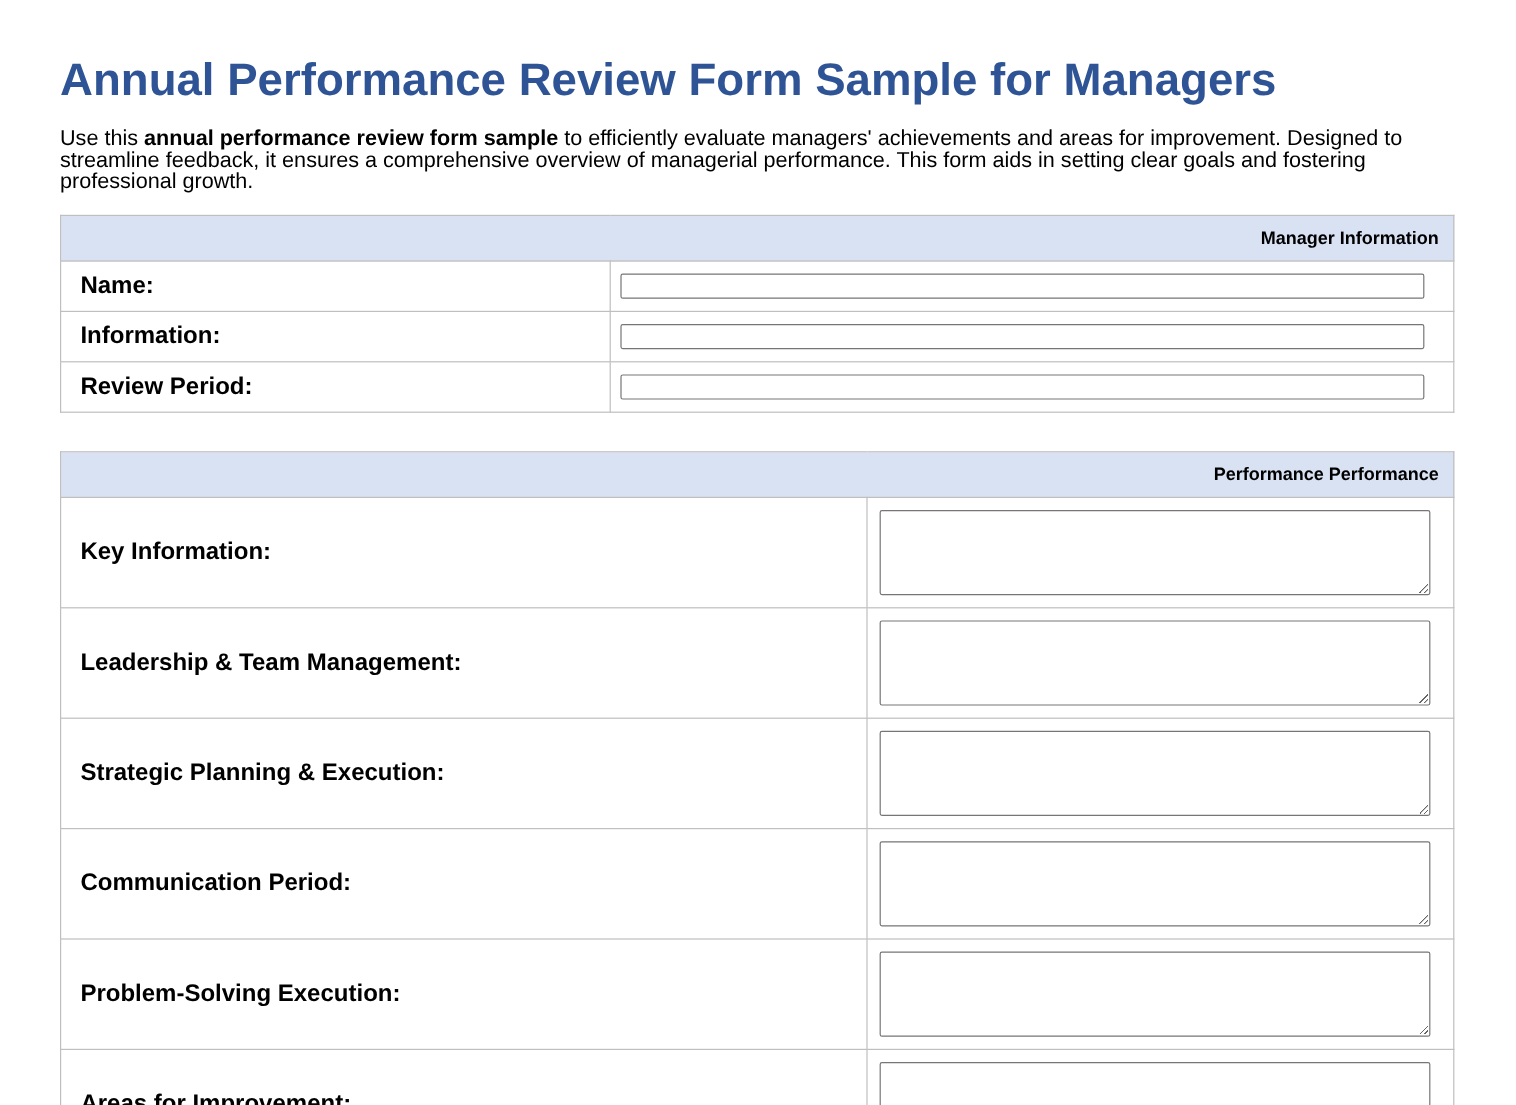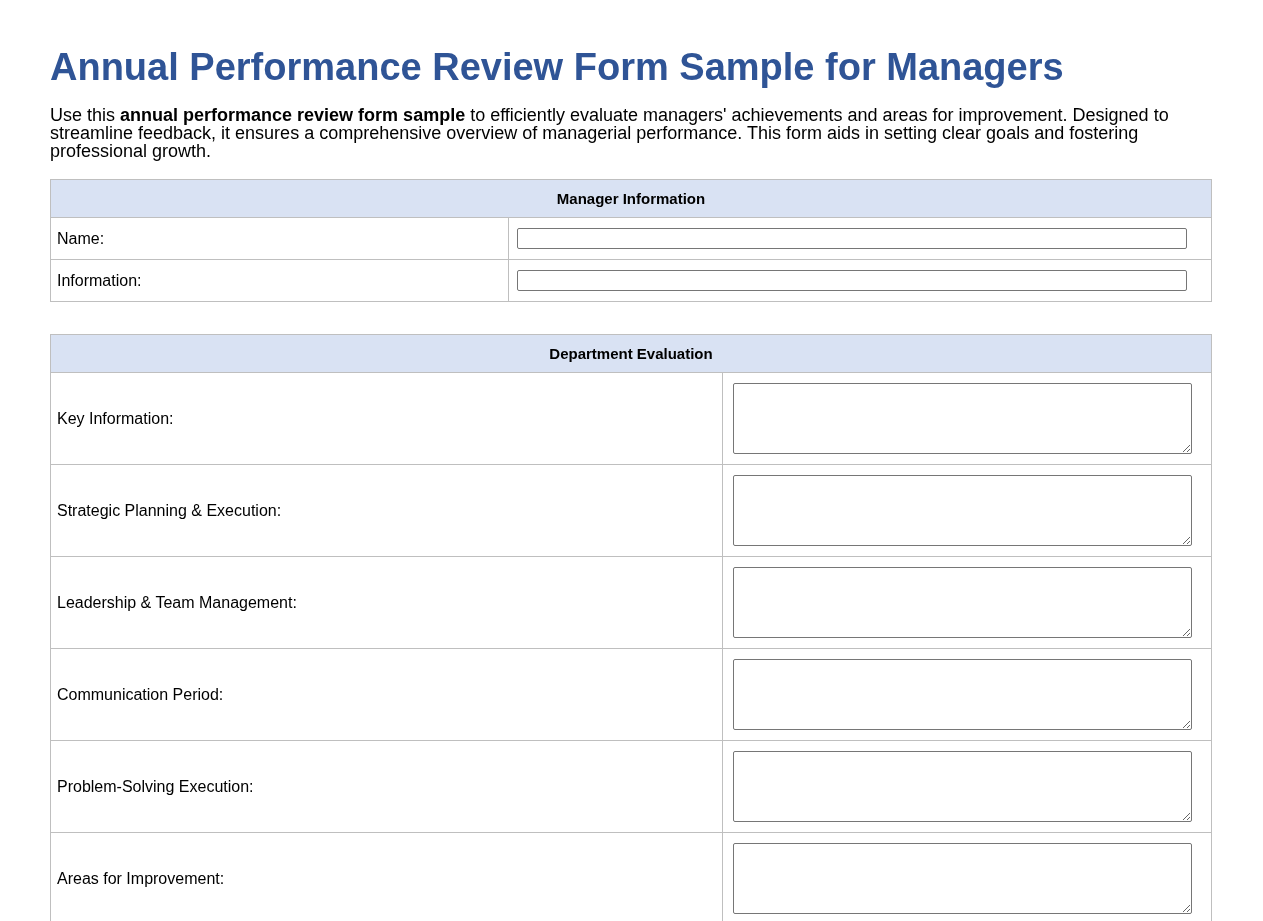--- a/index.html
+++ b/index.html
@@ -37,30 +37,31 @@
     width:1162px;
     border-collapse:collapse;
     table-layout:fixed;
   }
   table.form-table th,
   table.form-table td{
     border:1px solid var(--table-border,#BFBFBF);
   }
   th.section-header{
     background:var(--section-header-bg,#D9E2F3);
-    text-align:center;
+    text-align:right;
     font-size:15px;
     font-weight:bold;
     line-height:17px;
     padding:10px 12px;
   }
   td.label-cell{
-    font-size:16px;
-    padding:0 0 0 6px;
+    font-size:20px;
+    padding:0 0 0 16px;
     vertical-align:middle;
+    font-weight:bold;
   }
   table.manager-table td.label-cell{ height:41px; }
   table.manager-table td.value-cell{
     padding:0 0 0 8px;
     vertical-align:middle;
   }
   input.text-input{
     box-sizing:border-box;
     width:670px;
     height:21px;
@@ -113,46 +114,52 @@
       <td class="value-cell">
         <input type="text" class="text-input" value="" style="">
       </td>
     </tr>
     <tr>
       <td class="label-cell">Information:</td>
       <td class="value-cell">
         <input type="text" class="text-input" value="" style="">
       </td>
     </tr>
+    <tr>
+      <td class="label-cell">Review Period:</td>
+      <td class="value-cell">
+        <input type="text" class="text-input" value="" style="">
+      </td>
+    </tr>
   </tbody>
     </table>
 
   <table class="form-table perf-table">
     <colgroup>
         <col style="width:672px">
         <col>
       </colgroup>
     <tbody>
         <tr>
-      <th class="section-header" colspan="2">Department Evaluation</th>
+      <th class="section-header" colspan="2">Performance Performance</th>
     </tr>
     <tr>
       <td class="label-cell">Key Information:</td>
       <td class="value-cell">
         <textarea class="text-area" style=""></textarea>
       </td>
     </tr>
     <tr>
-      <td class="label-cell">Strategic Planning &amp; Execution:</td>
+      <td class="label-cell">Leadership &amp; Team Management:</td>
       <td class="value-cell">
         <textarea class="text-area" style=""></textarea>
       </td>
     </tr>
     <tr>
-      <td class="label-cell">Leadership &amp; Team Management:</td>
+      <td class="label-cell">Strategic Planning &amp; Execution:</td>
       <td class="value-cell">
         <textarea class="text-area" style=""></textarea>
       </td>
     </tr>
     <tr>
       <td class="label-cell">Communication Period:</td>
       <td class="value-cell">
         <textarea class="text-area" style=""></textarea>
       </td>
     </tr>

